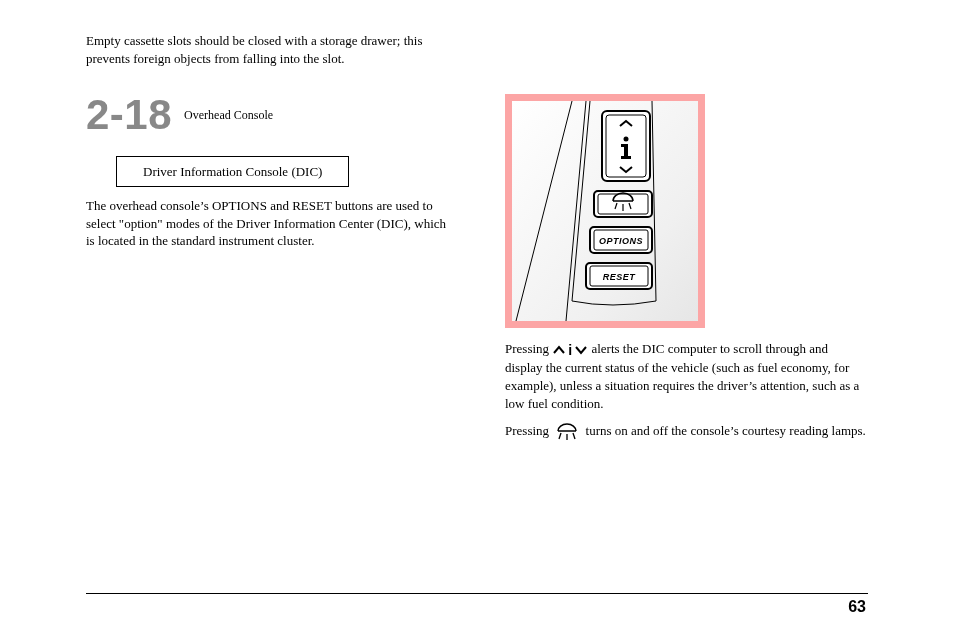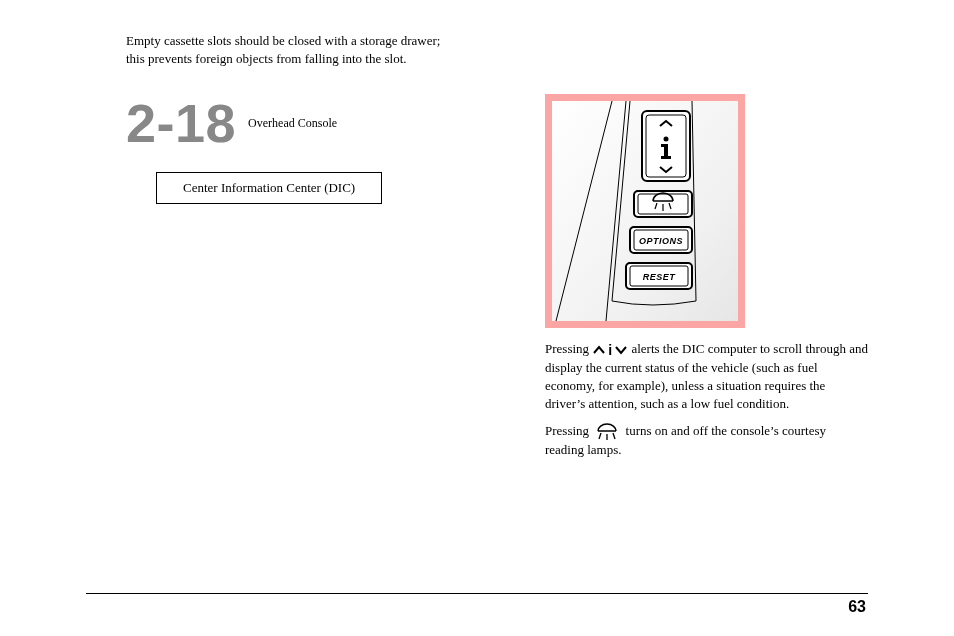--- a/index.html
+++ b/index.html
@@ -20,38 +20,37 @@
     box-sizing: border-box;
     padding: 28px 86px 20px 86px;
   }
   .columns {
     display: flex;
     gap: 56px;
   }
   .col {
     flex: 1;
     min-width: 0;
-    margin-left: 40px;
   }
   .col-left p, .col-right p {
     margin: 0 0 10px 0;
   }
   .col-left p:first-child {
     margin-top: 4px;
   }
   .heading-row {
     display: flex;
     align-items: center;
     gap: 12px;
     margin: 20px 0 6px 0;
   }
   .heading-number {
     font-family: Arial, Helvetica, sans-serif;
     font-weight: 700;
-    font-size: 54px;
+    font-size: 42px;
     color: #888;
     letter-spacing: 0.5px;
   }
   .heading-text {
     font-family: Georgia, "Times New Roman", serif;
     font-size: 12px;
   }
   .subhead-box {
     display: inline-block;
     border: 1.5px solid #000;
@@ -116,22 +115,23 @@
   <div class="columns">
 
     <div class="col col-left">
       <p>Empty cassette slots should be closed with a storage drawer; this prevents foreign objects from falling into the slot.</p>
 
       <div class="heading-row">
         <span class="heading-number">2-18</span>
         <span class="heading-text">Overhead Console</span>
       </div>
 
-      <div class="subhead-box">Center Information Center (DIC)</div>
-
+      <div class="subhead-box">Driver Information Console (DIC)</div>
+
+      <p>The overhead console’s OPTIONS and RESET buttons are used to select "option" modes of the Driver Information Center (DIC), which is located in the standard instrument cluster.</p>
     </div>
 
     <div class="col col-right">
       <div class="cluster-figure">
         <svg width="186" height="220">
 
           <defs>
             <linearGradient id="g1" x1="0" y1="0" x2="1" y2="1">
               <stop offset="0%" stop-color="#ffffff"></stop>
               <stop offset="70%" stop-color="#f0f0f0"></stop>

